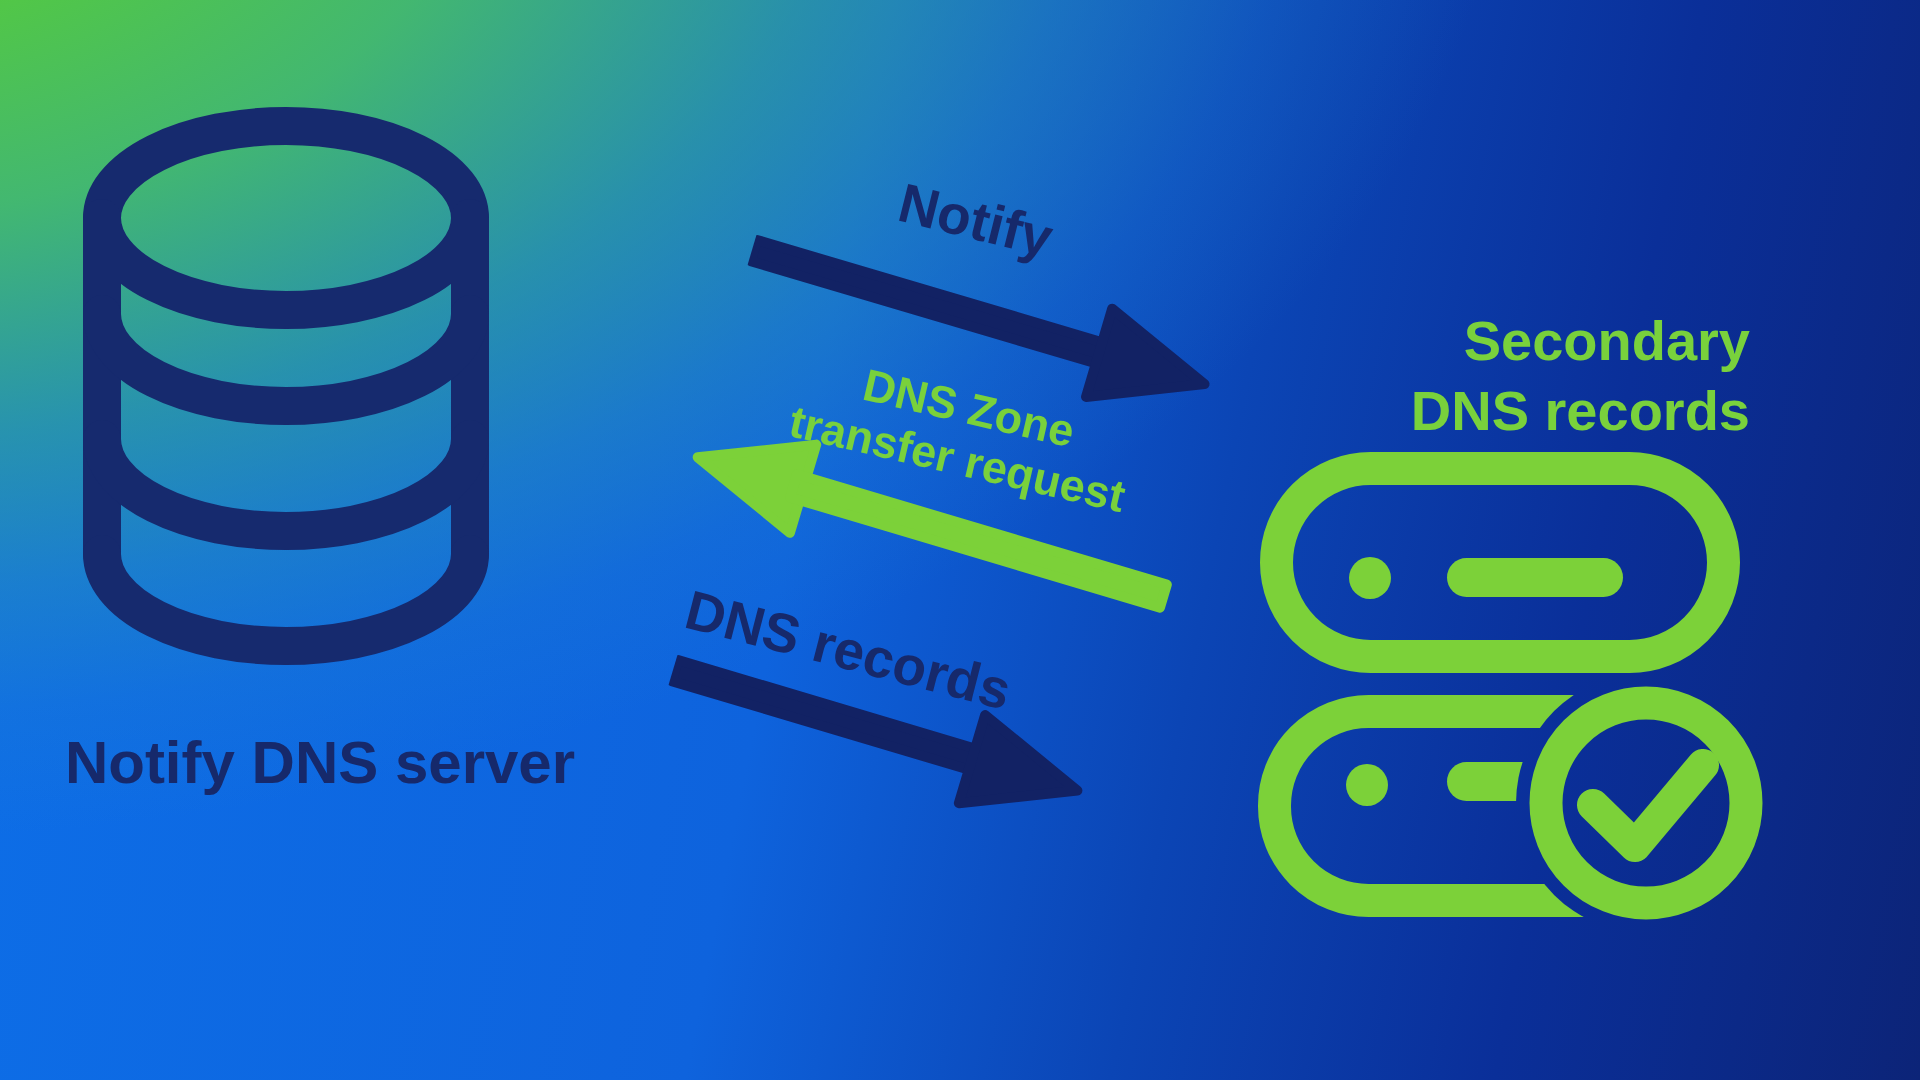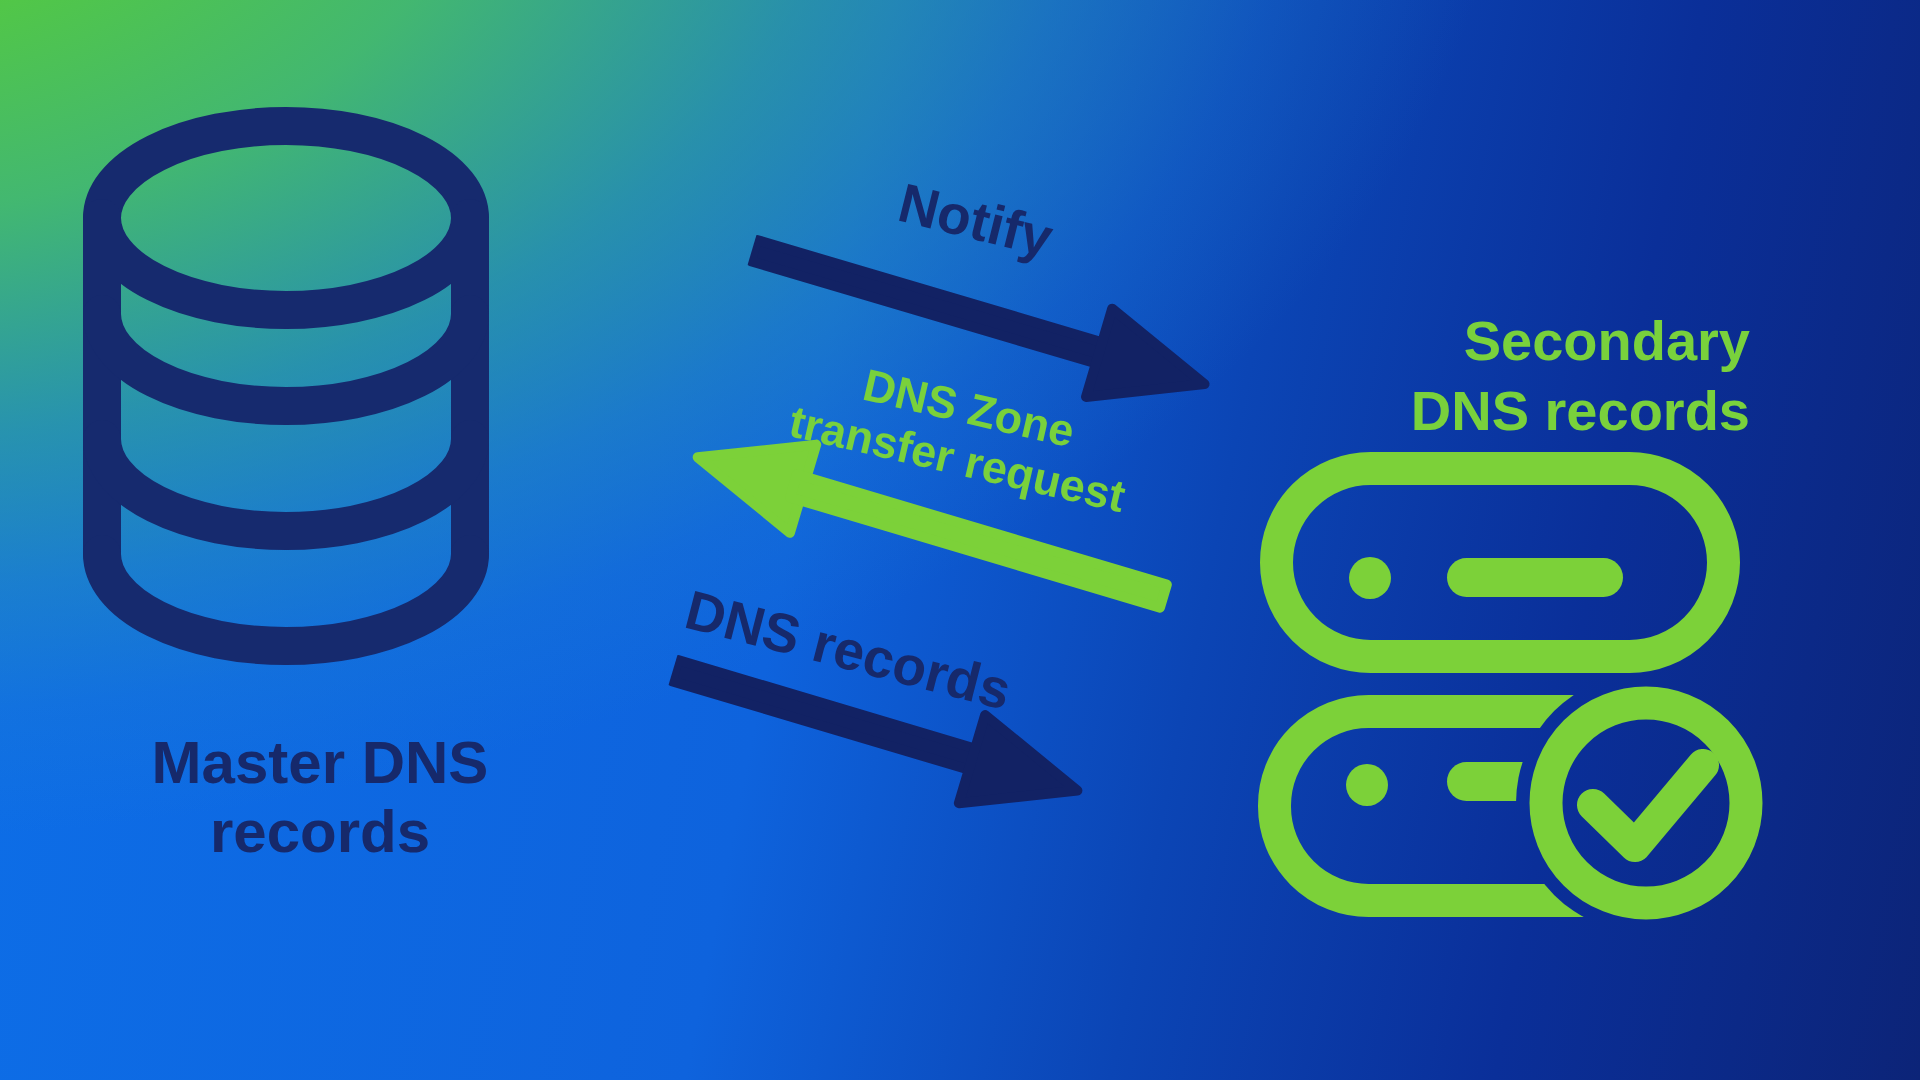--- a/index.html
+++ b/index.html
@@ -59,21 +59,21 @@
     <g stroke="#162a6e" stroke-width="38" stroke-linecap="round" fill="none">
       <ellipse cx="203" cy="115" rx="184" ry="92"></ellipse>
       <path d="M 19 115 L 19 451"></path>
       <path d="M 387 115 L 387 451"></path>
       <path d="M 19 211 A 184 92 0 0 0 387 211"></path>
       <path d="M 19 336 A 184 92 0 0 0 387 336"></path>
       <path d="M 19 451 A 184 92 0 0 0 387 451"></path>
     </g>
   </svg>
 
-  <div class="abs navy-text label-master">Master DNS records</div>
+  <div class="abs navy-text label-master">Notify DNS server</div>
 
   <svg class="abs arrow-notify" width="480" height="120" viewBox="0 0 480 120">
     <g fill="#122264" stroke="#122264" stroke-width="10" stroke-linejoin="round" stroke-linecap="round">
       <rect x="2" y="49" width="372" height="22"></rect>
       <polygon points="362,14 472,60 362,106"></polygon>
     </g>
   </svg>
   <div class="abs navy-text label-notify">Notify</div>
 
   <svg class="abs arrow-zone" width="500" height="120" viewBox="0 0 500 120">

